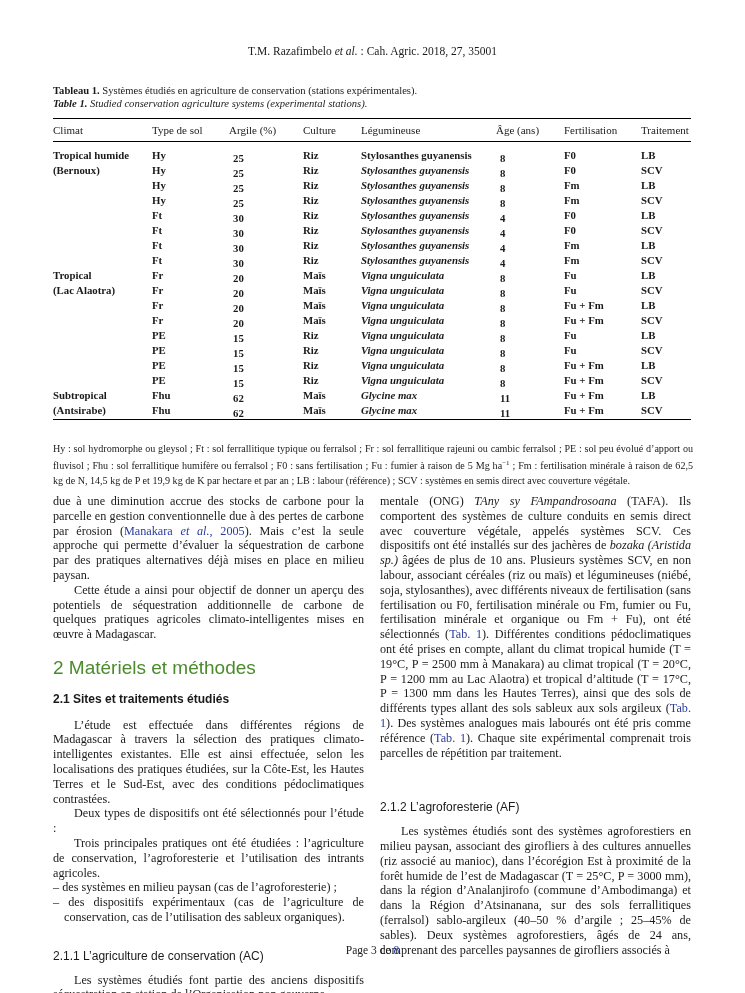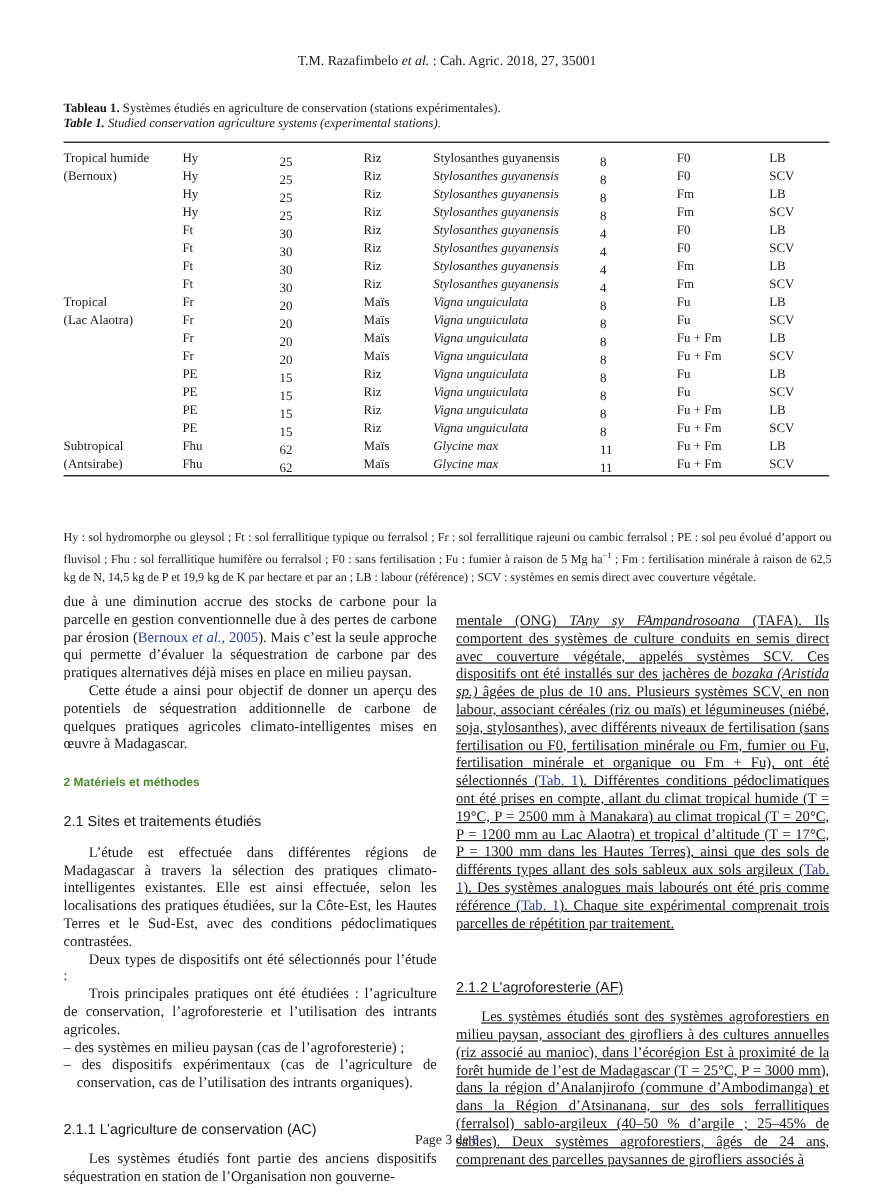--- a/index.html
+++ b/index.html
@@ -5,53 +5,63 @@
   html, body { margin:0; padding:0; background:#fff; }
   body { width:745px; height:993px; position:relative; overflow:hidden;
          font-family:"Liberation Serif", "DejaVu Serif", serif; color:#1a1a1a; }
   .header { position:absolute; top:45px; left:0; width:745px; text-align:center; font-size:11.5px; }
   .caption { position:absolute; left:53px; top:85px; font-size:10.6px; line-height:12.5px; }
   .caption b { font-weight:bold; }
   .caption .en { font-style:italic; }
   .tbl { position:absolute; left:53px; top:118px; width:638px; border-top:1.3px solid #000; border-bottom:1.3px solid #000; }
   .tbl .hdr { position:relative; height:22px; border-bottom:1px solid #000; font-size:11px; }
   .tbl .row { position:relative; height:15px; font-size:10.8px; }
-  .tbl .body { padding-top:3px; padding-bottom:4px; }
+  .tbl .body { padding-top:3px; padding-bottom:4px;font-weight:bold; }
   .cell { position:absolute; top:4px; white-space:nowrap; }
   .hdr .cell { top:5px; }
   .c0{left:0} .c1{left:99px} .c2{left:176px} .c3{left:250px} .c4{left:308px} .c5{left:443px} .c6{left:511px} .c7{left:588px}
   .c2.num{left:180px} .c5.num{left:447px}
   .it { font-style:italic; }
   .footnote { position:absolute; left:53px; top:426px; width:640px; font-size:10.1px; line-height:14.3px; text-align:justify;margin-top:16px; }
   .col { position:absolute; font-size:12.2px; line-height:14.8px; text-align:justify; }
   .colL { left:53px; top:494px; width:311px; }
-  .colR { left:380px; top:510px; width:311px;text-decoration:underline; }
+  .colR { left:380px; top:494px; width:311px; }
   .col p { margin:0; }
   .ind { text-indent:21px; }
   .link { color:#2a3a9e; }
-  .h2 { font-family:"Liberation Sans", sans-serif; font-weight:bold; color:#4b8b2c; font-size:10px; margin:19px 0 5px 0; }
-  .h3 { font-family:"Liberation Sans", sans-serif; font-weight:normal; font-size:12px; margin:16px 0 11px 0; }
+  .h2 { font-family:"Liberation Sans", sans-serif; font-weight:normal; color:#4b8b2c; font-size:19px; margin:19px 0 5px 0; }
+  .h3 { font-family:"Liberation Sans", sans-serif; font-weight:bold; font-size:12px; margin:16px 0 11px 0; }
   .h4 { font-family:"Liberation Sans", sans-serif; font-size:12px; margin:0 0 9px 0; }
   .dash { padding-left:11px; text-indent:-11px; }
   .pagenum { position:absolute; top:944px; left:0; width:745px; text-align:center; font-size:11.5px; }
 </style>
 </head>
 <body>
 
 <div class="header">
   <span>T.M. Razafimbelo</span>
   <i>et al.</i><span> : Cah. Agric. 2018, 27, 35001</span>
 </div>
 
 <div class="caption">
   <div><b>Tableau 1.</b><span> Systèmes étudiés en agriculture de conservation (stations expérimentales).</span></div>
   <div class="en"><b>Table 1.</b><span> Studied conservation agriculture systems (experimental stations).</span></div>
 </div>
 
 <div class="tbl">
+  <div class="hdr">
+    <span class="cell c0">Climat</span>
+    <span class="cell c1">Type de sol</span>
+    <span class="cell c2">Argile (%)</span>
+    <span class="cell c3">Culture</span>
+    <span class="cell c4">Légumineuse</span>
+    <span class="cell c5">Âge (ans)</span>
+    <span class="cell c6">Fertilisation</span>
+    <span class="cell c7">Traitement</span>
+  </div>
   <div class="body" id="tbody">
       <div class="row">
         <span class="cell c0">Tropical humide</span>
         <span class="cell c1">Hy</span>
         <span class="cell c2 num" style="top: 7px;">25</span>
         <span class="cell c3">Riz</span>
         <span class="cell c4">Stylosanthes guyanensis</span>
         <span class="cell c5 num" style="top: 7px;">8</span>
         <span class="cell c6">F0</span>
         <span class="cell c7">LB</span>
@@ -225,29 +235,29 @@
         <span class="cell c5 num" style="top: 7px;">11</span>
         <span class="cell c6">Fu + Fm</span>
         <span class="cell c7">SCV</span>
       </div>
     </div>
 </div>
 
 <div class="footnote"><span>Hy : sol hydromorphe ou gleysol ; Ft : sol ferrallitique typique ou ferralsol ; Fr : sol ferrallitique rajeuni ou cambic ferralsol ; PE : sol peu évolué d’apport ou fluvisol ; Fhu : sol ferrallitique humifère ou ferralsol ; F0 : sans fertilisation ; Fu : fumier à raison de 5 Mg ha</span><sup style="font-size:7px;">−1</sup><span> ; Fm : fertilisation minérale à raison de 62,5 kg de N, 14,5 kg de P et 19,9 kg de K par hectare et par an ; LB : labour (référence) ; SCV : systèmes en semis direct avec couverture végétale.</span></div>
 
 <div class="col colL">
-  <p><span>due à une diminution accrue des stocks de carbone pour la parcelle en gestion conventionnelle due à des pertes de carbone par érosion (</span><span class="link"><span>Bernoux </span><i>et al.</i><span>, 2005</span></span><span>). Mais c’est la seule approche qui permette d’évaluer la séquestration de carbone par des pratiques alternatives déjà mises en place en milieu paysan.</span></p>
+  <p><span>due à une diminution accrue des stocks de carbone pour la parcelle en gestion conventionnelle due à des pertes de carbone par érosion (</span><span class="link"><span>Manakara </span><i>et al.</i><span>, 2005</span></span><span>). Mais c’est la seule approche qui permette d’évaluer la séquestration de carbone par des pratiques alternatives déjà mises en place en milieu paysan.</span></p>
   <p class="ind">Cette étude a ainsi pour objectif de donner un aperçu des potentiels de séquestration additionnelle de carbone de quelques pratiques agricoles climato-intelligentes mises en œuvre à Madagascar.</p>
   <div class="h2">2  Matériels et méthodes</div>
   <div class="h3">2.1  Sites et traitements étudiés</div>
   <p class="ind">L’étude est effectuée dans différentes régions de Madagascar à travers la sélection des pratiques climato-intelligentes existantes. Elle est ainsi effectuée, selon les localisations des pratiques étudiées, sur la Côte-Est, les Hautes Terres et le Sud-Est, avec des conditions pédoclimatiques contrastées.</p>
   <p class="ind">Deux types de dispositifs ont été sélectionnés pour l’étude :</p>
   <p class="ind">Trois principales pratiques ont été étudiées : l’agriculture de conservation, l’agroforesterie et l’utilisation des intrants agricoles.</p>
   <p class="dash">– des systèmes en milieu paysan (cas de l’agroforesterie) ;</p>
-  <p class="dash">– des dispositifs expérimentaux (cas de l’agriculture de conservation, cas de l’utilisation des intrants organiques).</p>
+  <p class="dash">– des dispositifs expérimentaux (cas de l’agriculture de conservation, cas de l’utilisation des sableux organiques).</p>
   <div class="h4" style="margin-top:24px;">2.1.1  L’agriculture de conservation (AC)</div>
   <p class="ind">Les systèmes étudiés font partie des anciens dispositifs séquestration en station de l’Organisation non gouverne-</p>
 </div>
 
 <div class="col colR">
   <p><span>mentale (ONG) </span><i>TAny sy FAmpandrosoana</i><span> (TAFA). Ils comportent des systèmes de culture conduits en semis direct avec couverture végétale, appelés systèmes SCV. Ces dispositifs ont été installés sur des jachères de </span><i>bozaka (Aristida sp.)</i><span> âgées de plus de 10 ans. Plusieurs systèmes SCV, en non labour, associant céréales (riz ou maïs) et légumineuses (niébé, soja, stylosanthes), avec différents niveaux de fertilisation (sans fertilisation ou F0, fertilisation minérale ou Fm, fumier ou Fu, fertilisation minérale et organique ou Fm + Fu), ont été sélectionnés (</span><span class="link">Tab. 1</span><span>). Différentes conditions pédoclimatiques ont été prises en compte, allant du climat tropical humide (T = 19°C, P = 2500 mm à Manakara) au climat tropical (T = 20°C, P = 1200 mm au Lac Alaotra) et tropical d’altitude (T = 17°C, P = 1300 mm dans les Hautes Terres), ainsi que des sols de différents types allant des sols sableux aux sols argileux (</span><span class="link">Tab. 1</span><span>). Des systèmes analogues mais labourés ont été pris comme référence (</span><span class="link">Tab. 1</span><span>). Chaque site expérimental comprenait trois parcelles de répétition par traitement.</span></p>
   <div class="h4" style="margin-top:40px;">2.1.2  L’agroforesterie (AF)</div>
   <p class="ind">Les systèmes étudiés sont des systèmes agroforestiers en milieu paysan, associant des girofliers à des cultures annuelles (riz associé au manioc), dans l’écorégion Est à proximité de la forêt humide de l’est de Madagascar (T = 25°C, P = 3000 mm), dans la région d’Analanjirofo (commune d’Ambodimanga) et dans la Région d’Atsinanana, sur des sols ferrallitiques (ferralsol) sablo-argileux (40–50 % d’argile ; 25–45% de sables). Deux systèmes agroforestiers, âgés de 24 ans, comprenant des parcelles paysannes de girofliers associés à</p>
 </div>
 

